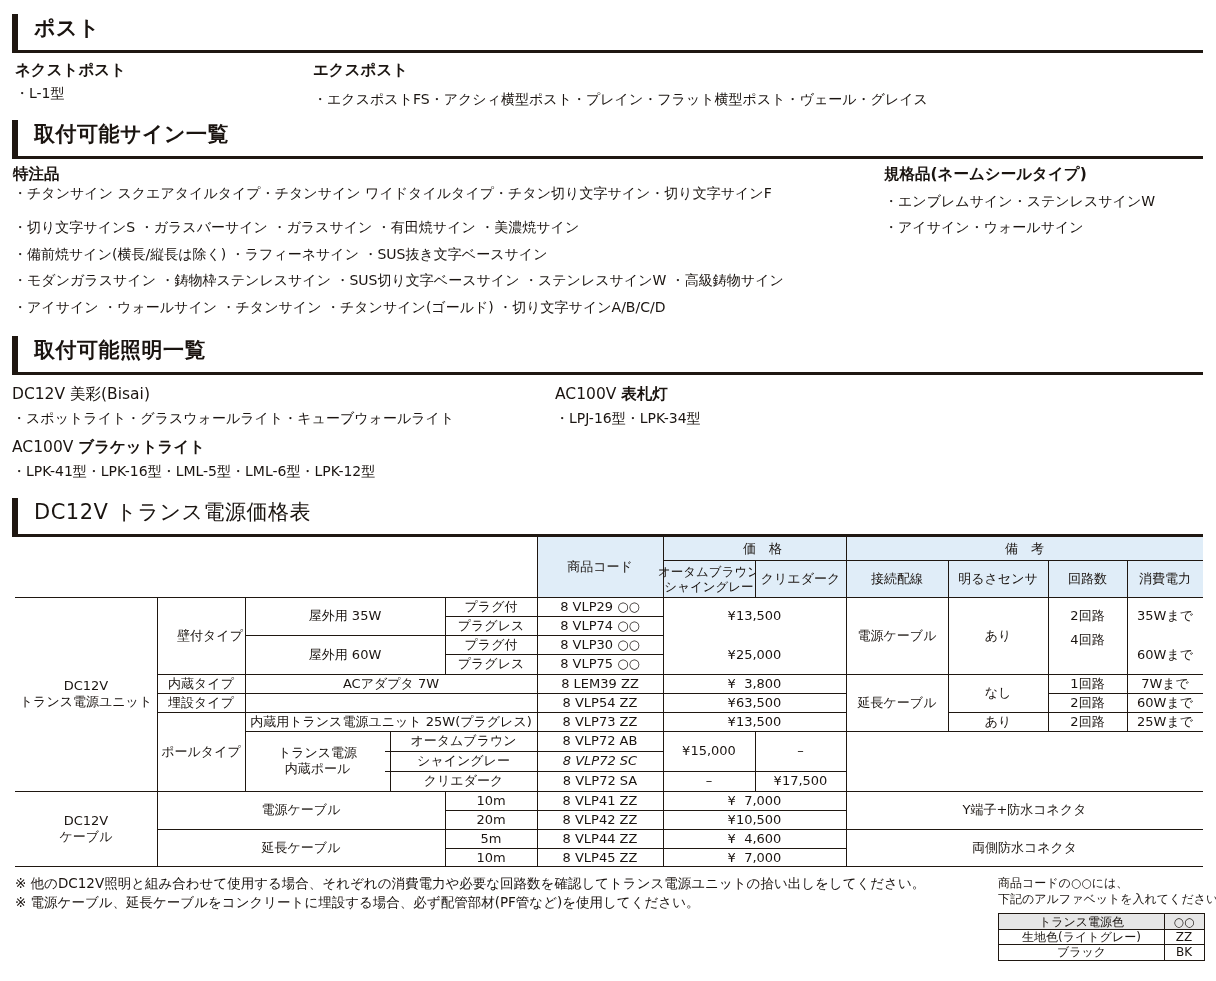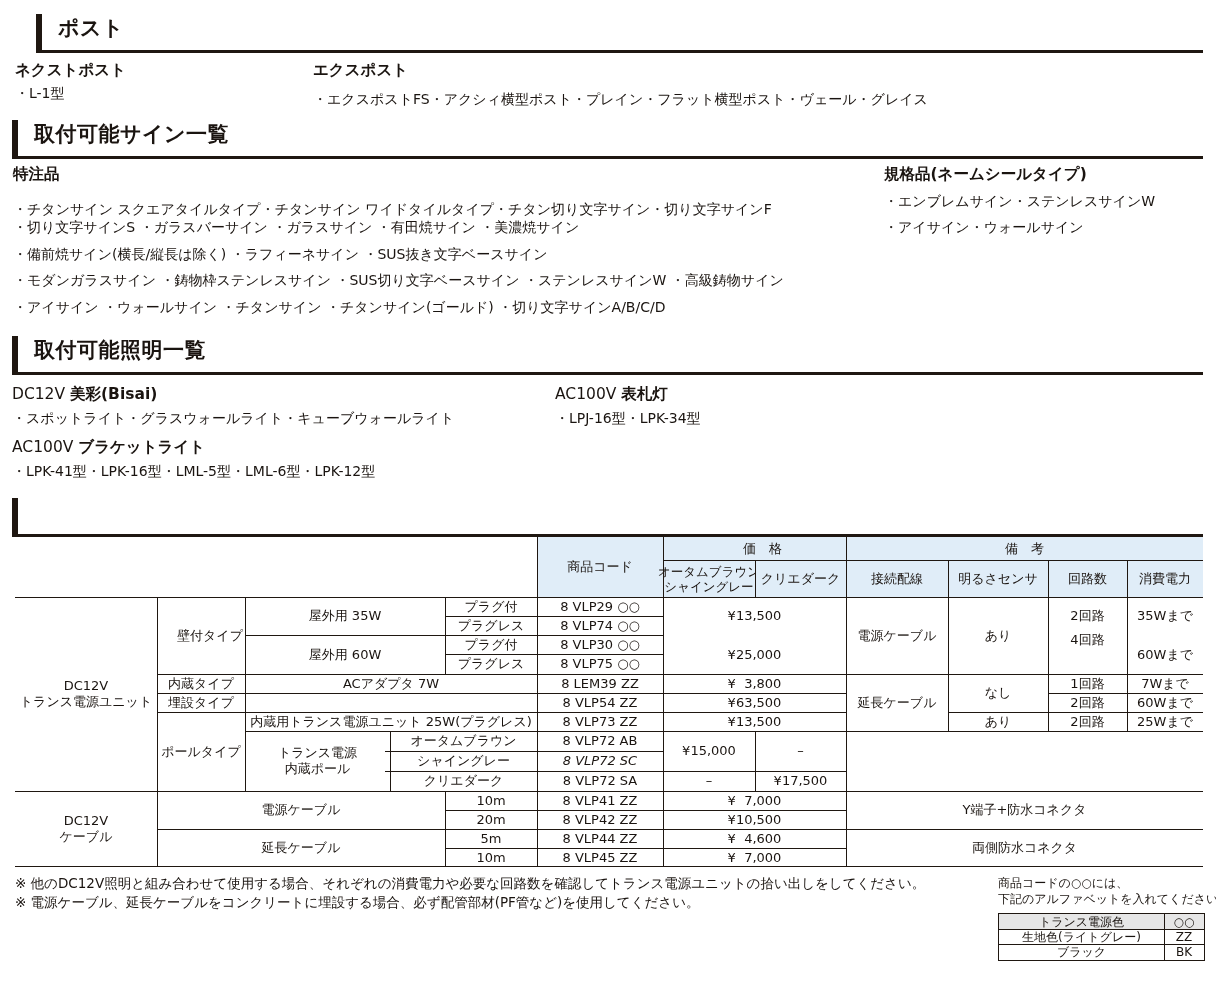--- a/index.html
+++ b/index.html
@@ -15,62 +15,63 @@
   .cell { position:absolute; box-sizing:border-box; display:flex; align-items:center; justify-content:center;
           text-align:center; font-size:13px; line-height:16px; white-space:nowrap; }
   .hdr { background:#e0edf8; }
   .ln { position:absolute; background:#1f1711; }
   .note { position:absolute; font-size:13.5px; white-space:nowrap; }
   .legend { position:absolute; left:998px; top:913px; width:205px; height:46px; border:1px solid #1f1711; }
 </style>
 </head>
 <body>
 
-<div class="sec-title" style="top:12px;margin-left:24px;">
+<div class="sec-title" style="top:12px;">
   <div class="bar"></div>
   <div class="txt">ポスト</div>
 </div>
 <div class="sub" style="left:15px; top:60px;">ネクストポスト</div>
 <div class="item" style="left:15px; top:85px;">・L-1型</div>
 <div class="sub" style="left:313px; top:60px;">エクスポスト</div>
 <div class="item" style="left:313px; top:91px;">・エクスポストFS・アクシィ横型ポスト・プレイン・フラット横型ポスト・ヴェール・グレイス</div>
 
 <div class="sec-title" style="top:118px;">
   <div class="bar"></div>
   <div class="txt">取付可能サイン一覧</div>
 </div>
 <div class="sub" style="left:13px; top:164px;">特注品</div>
-<div class="item" style="left:13px; top:201px;">・チタンサイン スクエアタイルタイプ・チタンサイン ワイドタイルタイプ・チタン切り文字サイン・切り文字サインF</div>
+<div class="item" style="left:13px; top:185px;">・チタンサイン スクエアタイルタイプ・チタンサイン ワイドタイルタイプ・チタン切り文字サイン・切り文字サインF</div>
 <div class="item" style="left:13px; top:219px;">・切り文字サインS ・ガラスバーサイン ・ガラスサイン ・有田焼サイン ・美濃焼サイン</div>
 <div class="item" style="left:13px; top:246px;">・備前焼サイン(横長/縦長は除く) ・ラフィーネサイン ・SUS抜き文字ベースサイン</div>
 <div class="item" style="left:13px; top:272px;">・モダンガラスサイン ・鋳物枠ステンレスサイン ・SUS切り文字ベースサイン ・ステンレスサインW ・高級鋳物サイン</div>
 <div class="item" style="left:13px; top:299px;">・アイサイン ・ウォールサイン ・チタンサイン ・チタンサイン(ゴールド) ・切り文字サインA/B/C/D</div>
 <div class="sub" style="left:884px; top:164px;">規格品(ネームシールタイプ)</div>
 <div class="item" style="left:884px; top:193px;">・エンブレムサイン・ステンレスサインW</div>
 <div class="item" style="left:884px; top:219px;">・アイサイン・ウォールサイン</div>
 
 <div class="sec-title" style="top:334px;">
   <div class="bar"></div>
   <div class="txt">取付可能照明一覧</div>
 </div>
 <div class="sub" style="left:12px; top:384px; font-weight:normal;">
-  <span>DC12V </span><span style="font-weight:bold;">美彩(Bisai)</span>
+  <span>DC12V </span><span style="font-weight:normal;">美彩(Bisai)</span>
 </div>
 <div class="item" style="left:12px; top:410px;">・スポットライト・グラスウォールライト・キューブウォールライト</div>
 <div class="sub" style="left:555px; top:384px; font-weight:normal;">
   <span>AC100V </span><span style="font-weight:bold;">表札灯</span>
 </div>
 <div class="item" style="left:555px; top:410px;">・LPJ-16型・LPK-34型</div>
 <div class="sub" style="left:12px; top:437px; font-weight:normal;">
   <span>AC100V </span><span style="font-weight:bold;">ブラケットライト</span>
 </div>
 <div class="item" style="left:12px; top:463px;">・LPK-41型・LPK-16型・LML-5型・LML-6型・LPK-12型</div>
 
 <div class="sec-title" style="top:496px;">
   <div class="bar"></div>
+  <div class="txt" style="font-weight:normal;">DC12V トランス電源価格表</div>
 </div>
 
 <div class="tbl">
 
   <div class="cell hdr" style="left:522px; top:0; width:126px; height:60px;">商品コード</div>
   <div class="cell hdr" style="left:648px; top:0; width:183px; height:23px;padding-left:16px;">価　格</div>
   <div class="cell hdr" style="left:648px; top:23px; width:92px; height:37px; flex-direction:column; line-height:15px; font-size:12.5px;">
     <span>オータムブラウン</span>
     <span>シャイングレー</span>
   </div>

